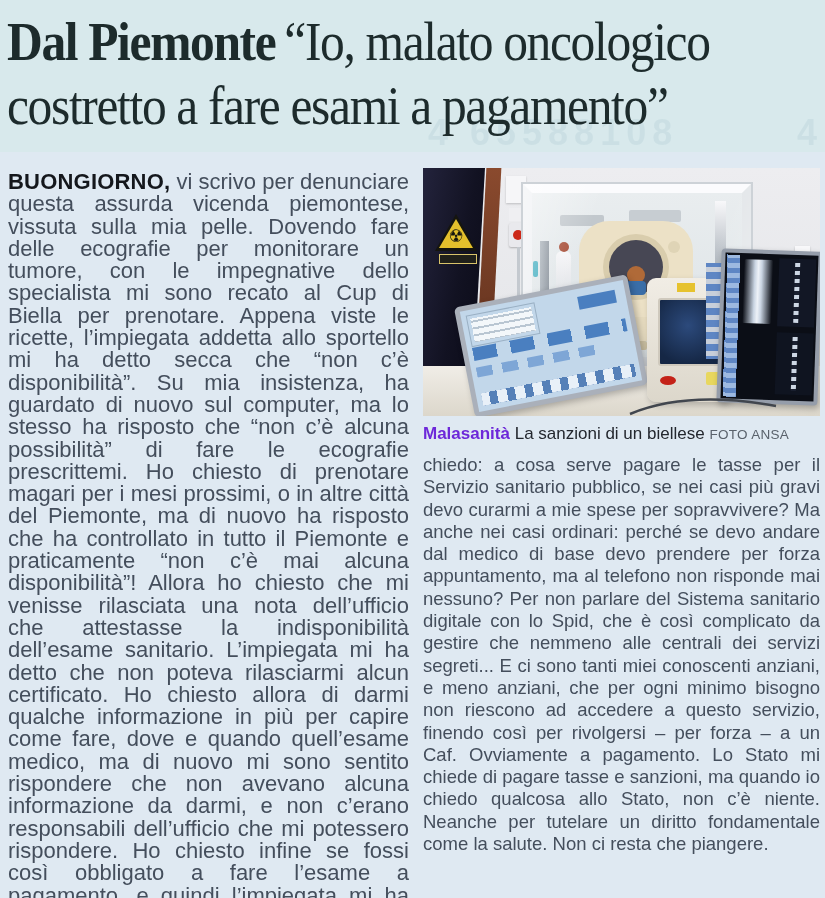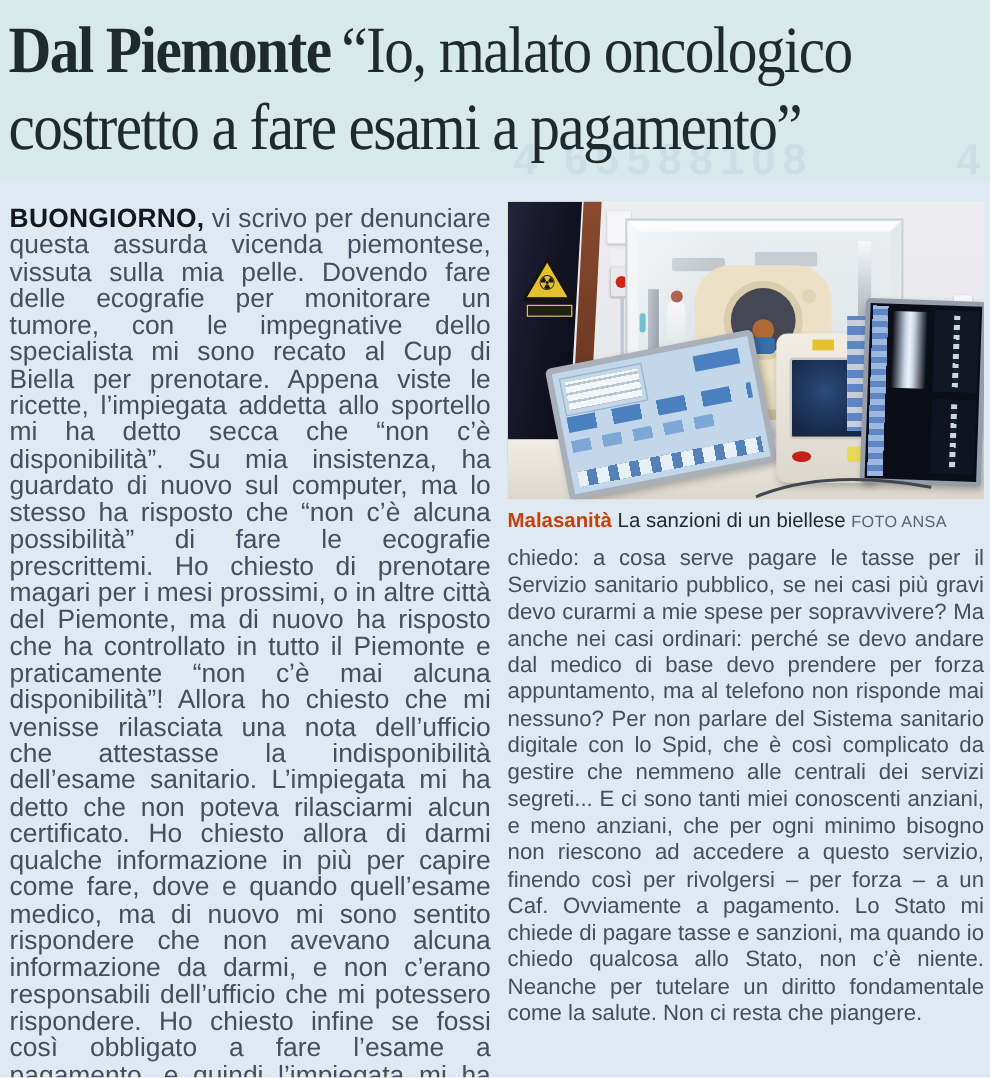--- a/index.html
+++ b/index.html
@@ -43,21 +43,21 @@
     margin-top:10px; font-size:18.5px; line-height:22.3px; color:#444e5c;
     hyphens:auto; -webkit-hyphens:auto;
   }
   .signature{
     margin-top:4px; text-align:right; font-weight:bold; font-size:20px;
     color:#171d26; letter-spacing:-.5px;
   }
   .signature span{display:inline-block; transform:scaleX(.86); transform-origin:100% 50%;}
   
   .caption{margin-top:8px; font-size:17px; color:#23272e; white-space:nowrap;}
-  .caption .cap-label{font-weight:bold; color:#c2410c;text-align:right;}
+  .caption .cap-label{font-weight:bold; color:#6d28d9;text-align:right;}
   .caption .cap-credit{font-size:13.5px; color:#5a626c; letter-spacing:.3px;}
   
   .photo{
     position:relative; width:397px; height:248px; overflow:hidden;
     background:linear-gradient(180deg,#ededf0 0%,#e7e8eb 55%,#e2ddd4 78%,#ded9cf 100%);
   }
   .photo *{position:absolute;}
   .door{
     left:0; top:0; width:62px; height:218px;
     background:linear-gradient(100deg,#23233c 0%,#121222 55%,#0a0a16 100%);

